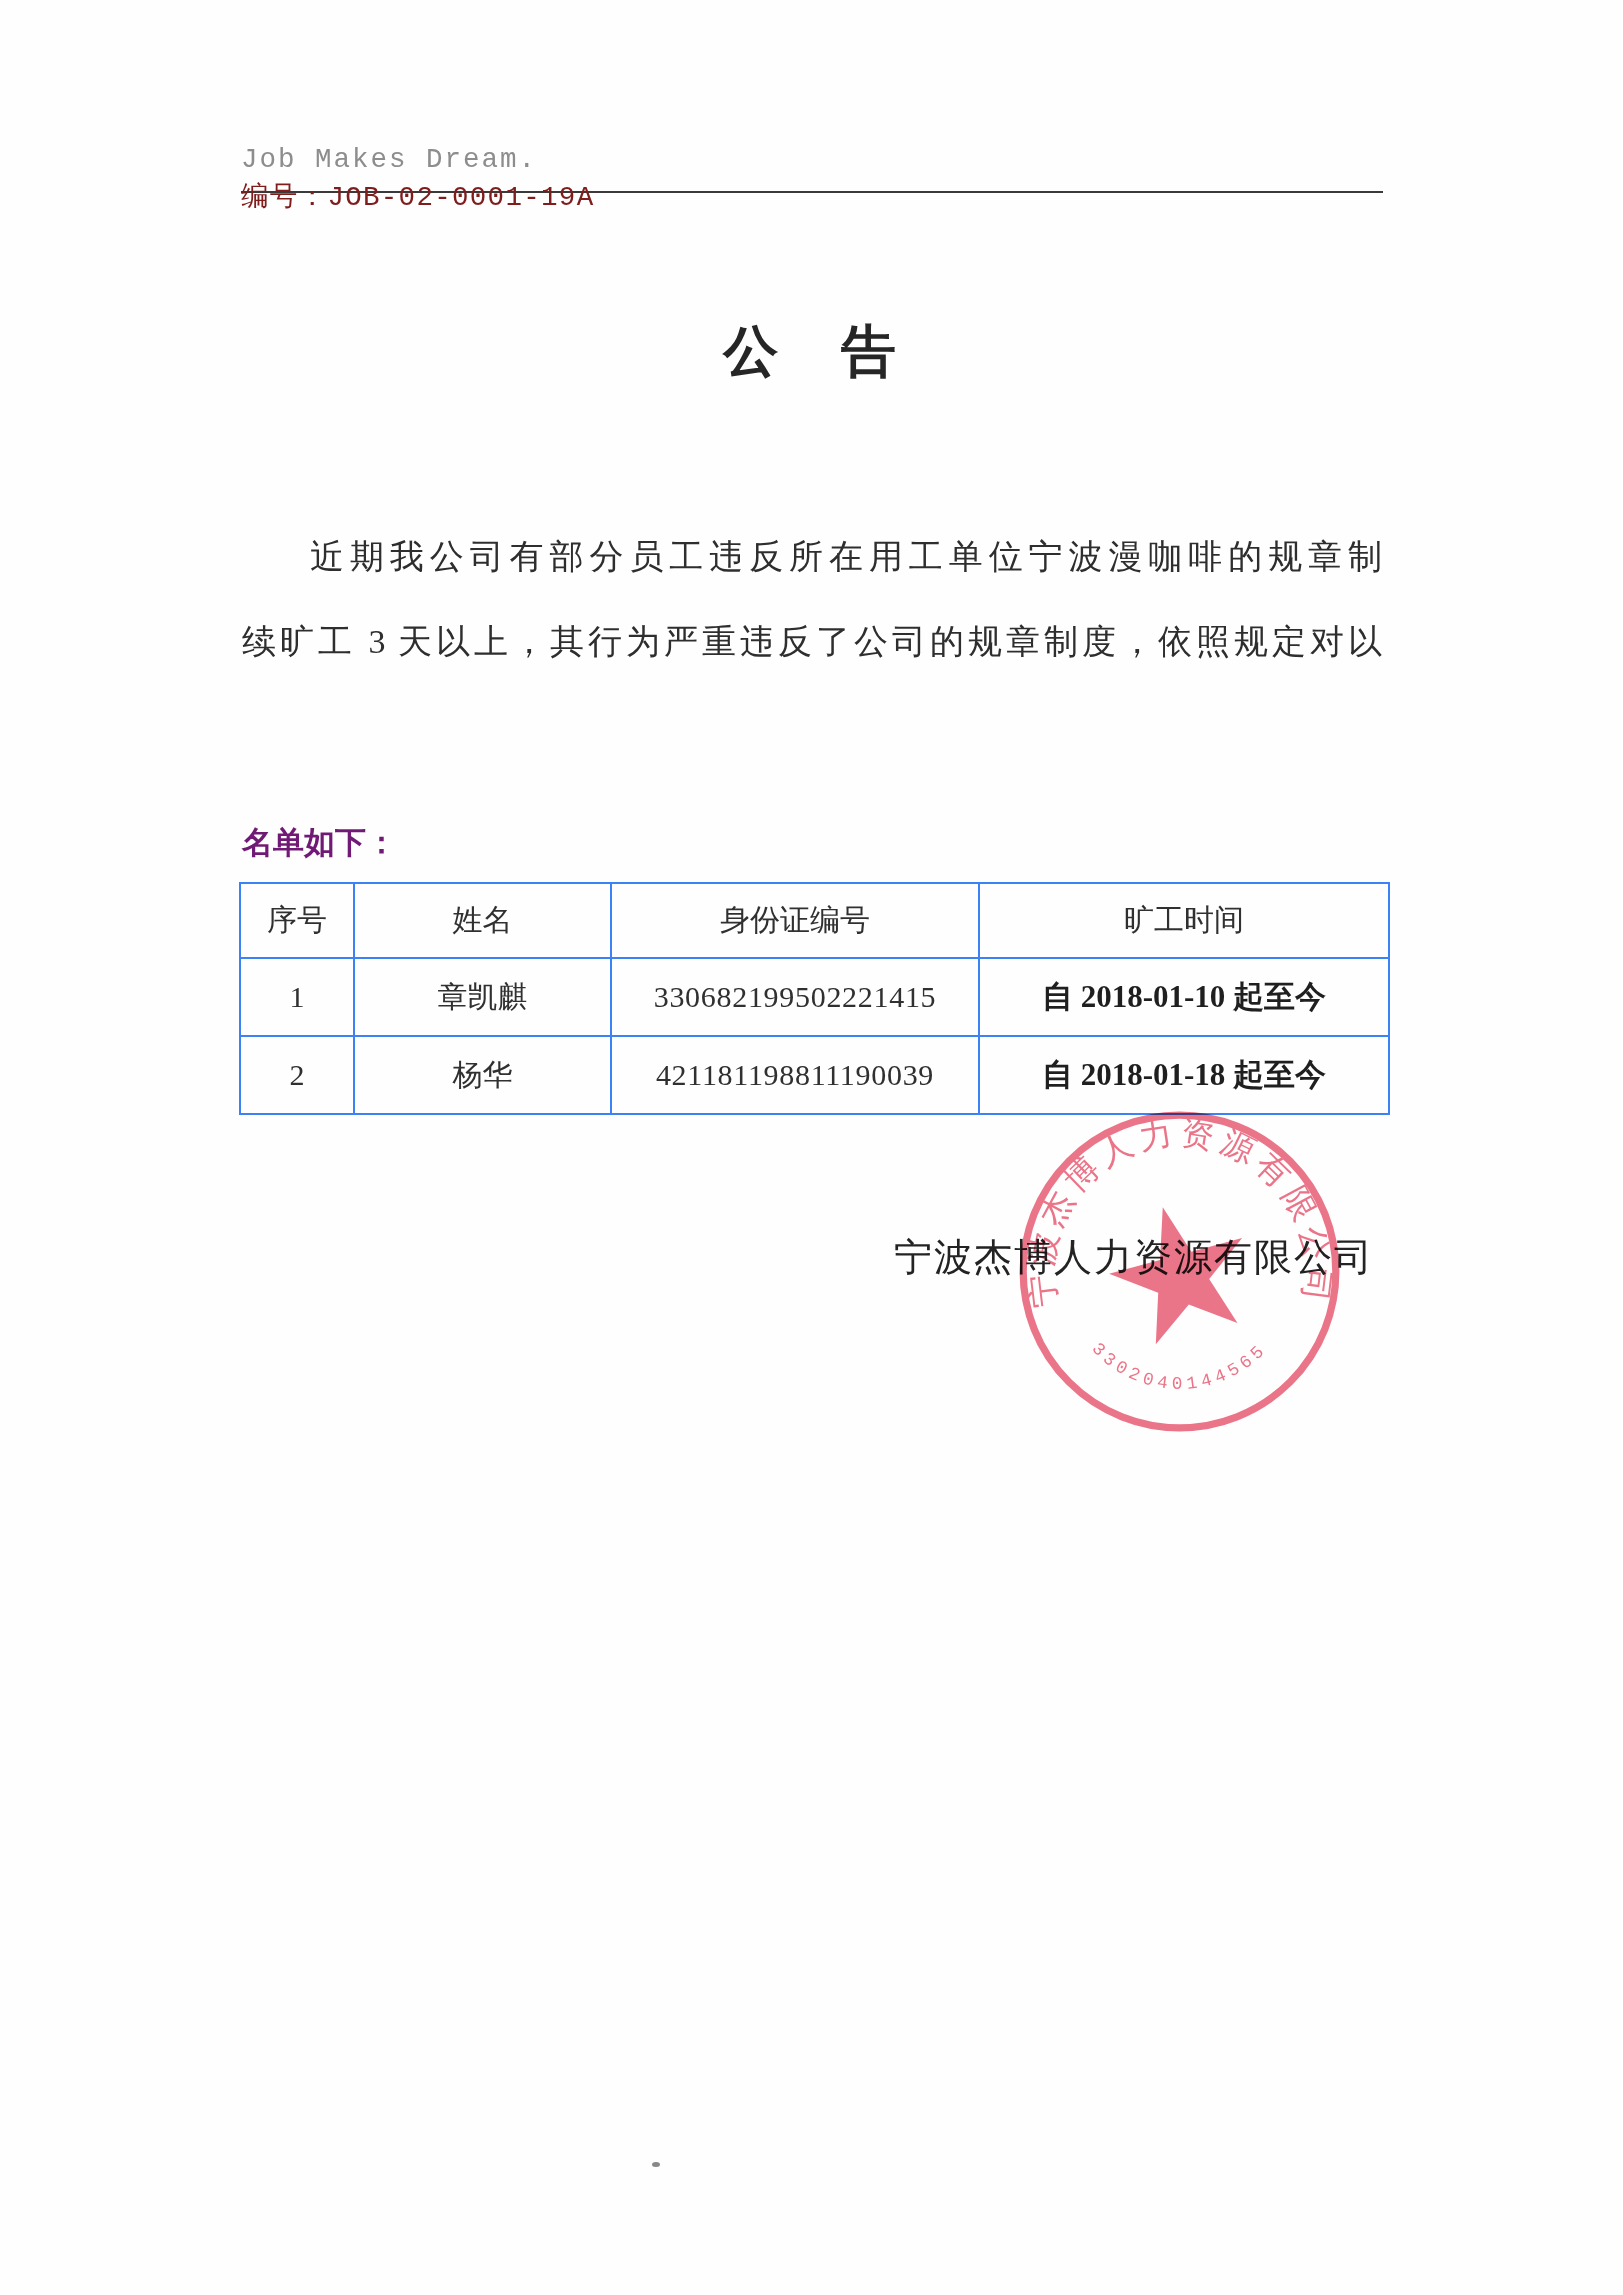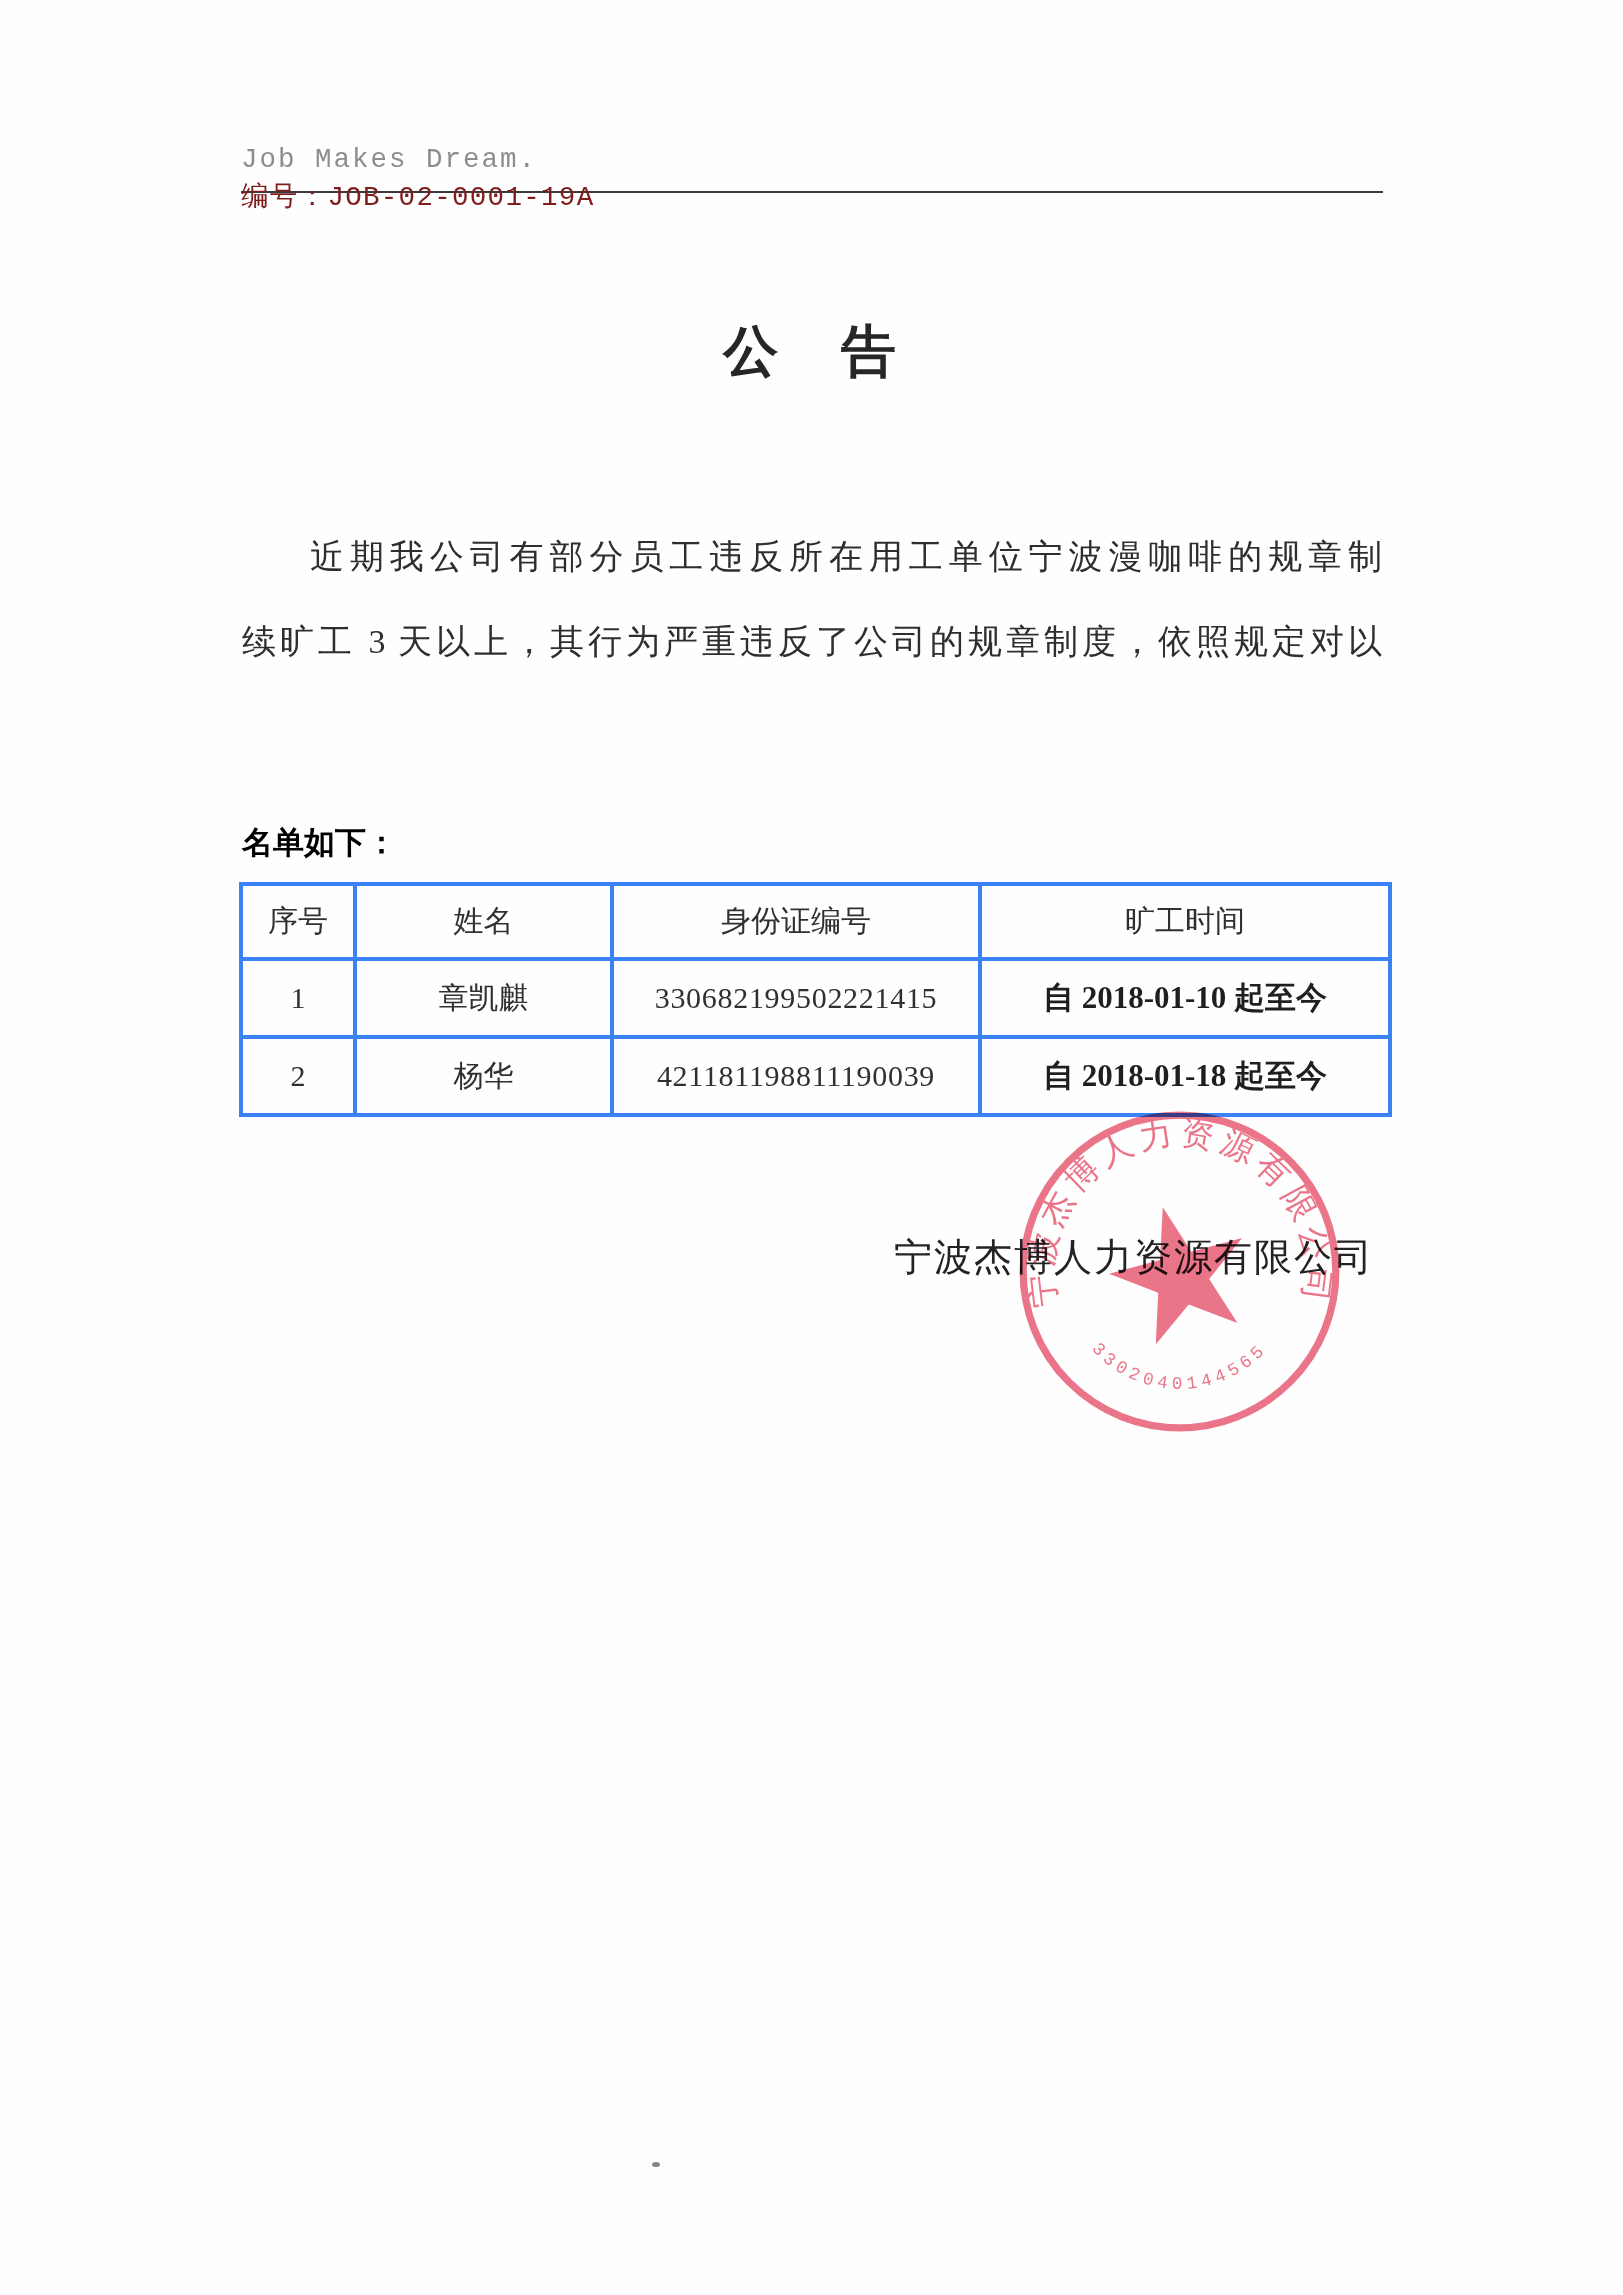--- a/index.html
+++ b/index.html
@@ -76,34 +76,34 @@
     text-align-last: left;
   }
 
   
   .list-label {
     position: absolute;
     left: 242px;
     top: 822px;
     font-size: 31px;
     font-weight: bold;
-    color: #000000;
+    color: #701a75;
   }
 
   
   .roster-table {
     position: absolute;
     left: 239px;
     top: 882px;
     width: 1149px;
     border-collapse: collapse;
     table-layout: fixed;
   }
   .roster-table th, .roster-table td {
-    border: 4px solid #3b82f6;
+    border: 2px solid #3b82f6;
     text-align: center;
     vertical-align: middle;
     font-weight: normal;
     color: #303030;
   }
   .roster-table th { height: 75px; font-size: 30px; }
   .roster-table td { height: 78px; font-size: 30px; }
   .col-no     { width: 114px; }
   .col-name   { width: 257px; }
   .col-id     { width: 368px; }

